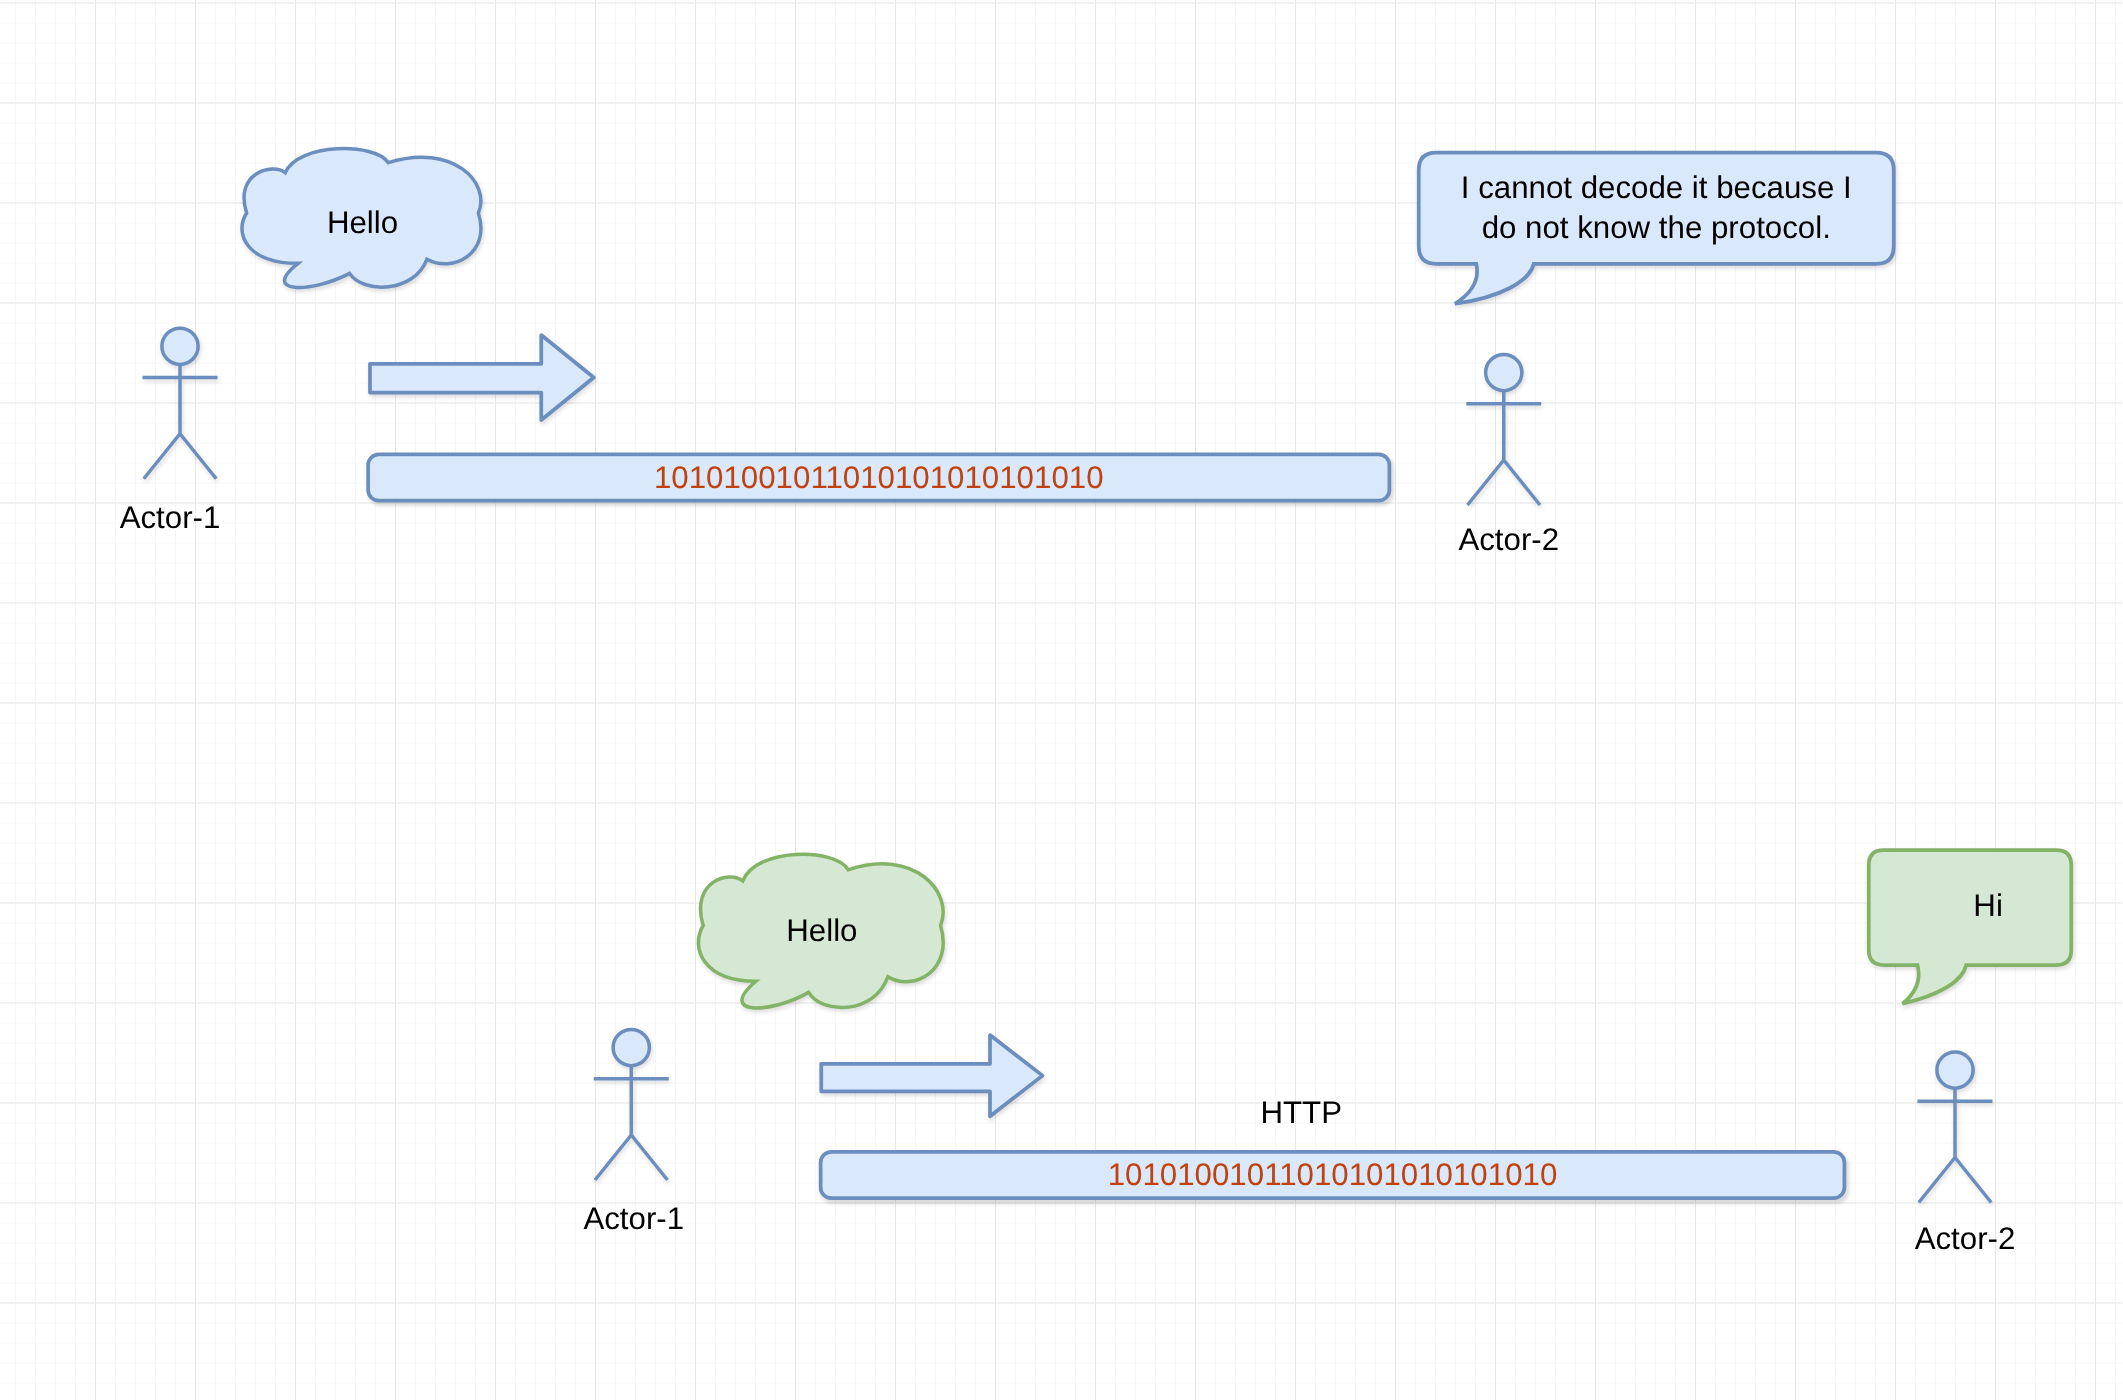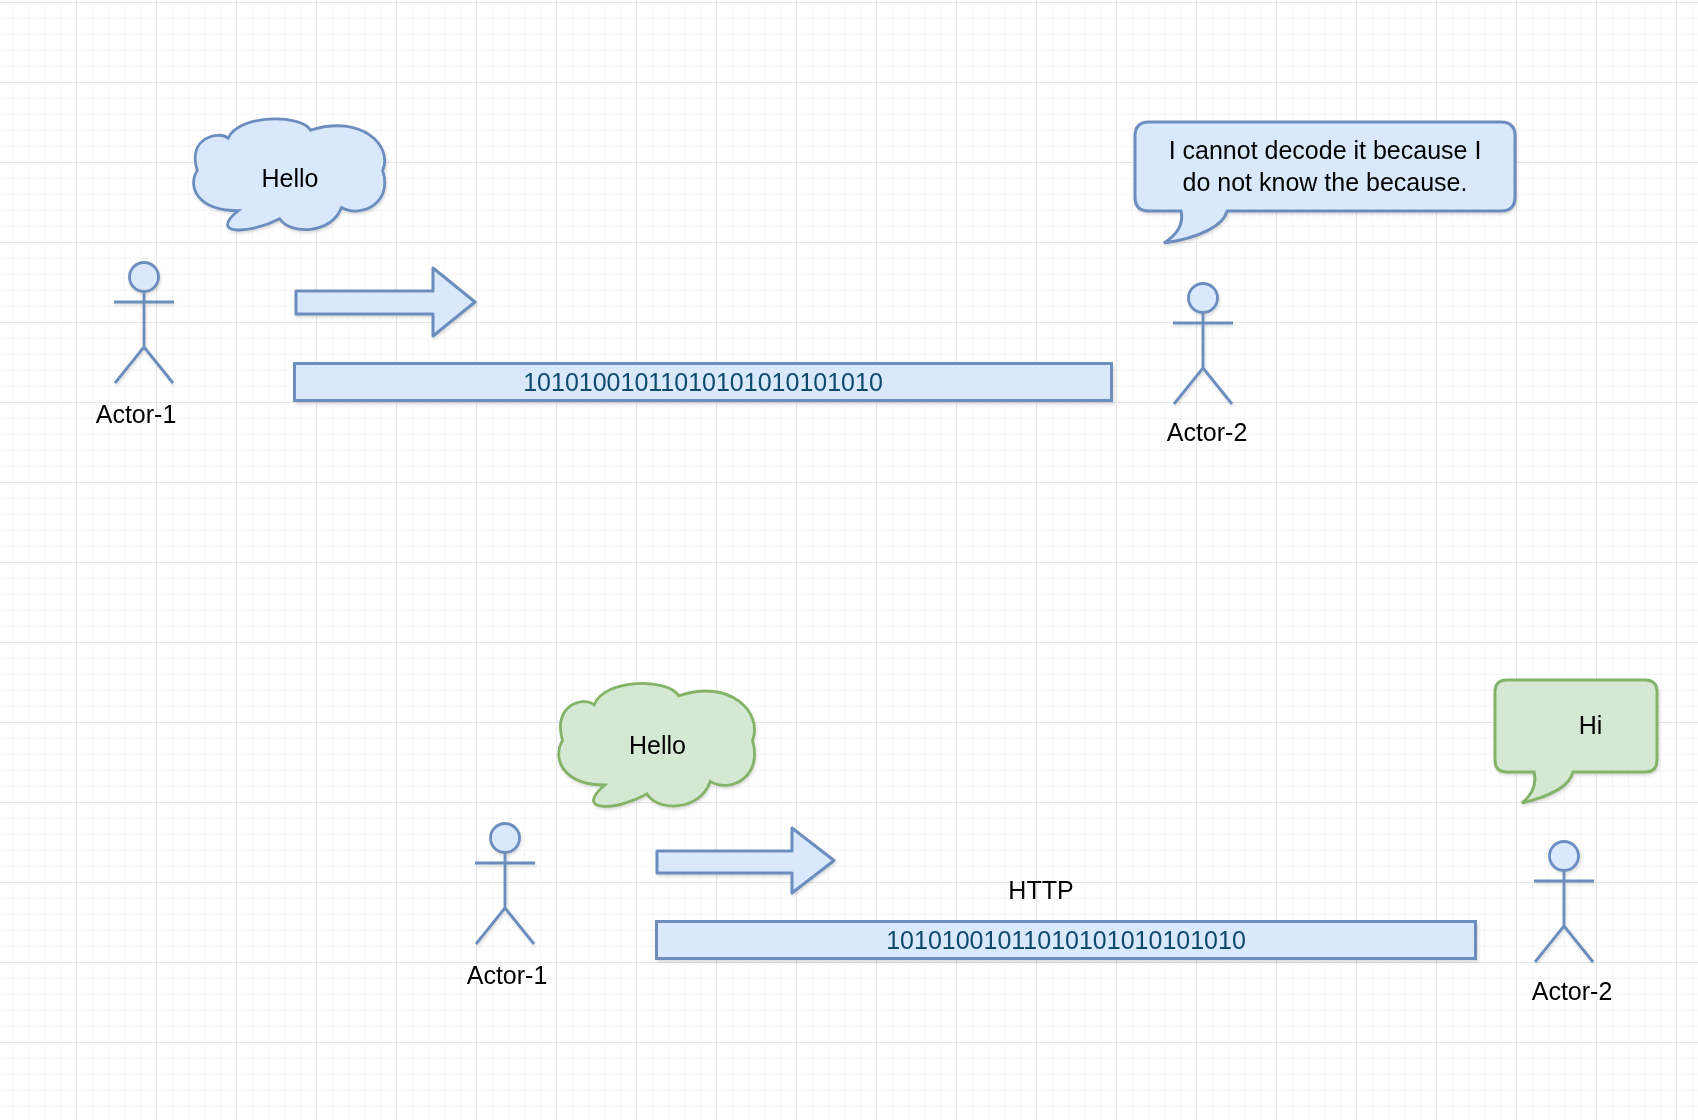--- a/index.html
+++ b/index.html
@@ -30,24 +30,24 @@
     line-height:1.25;
     text-align:center;
     display:flex;align-items:center;justify-content:center;
     white-space:nowrap;
   }
   .txt.multi{flex-direction:column;white-space:normal;}
   .bar{
     box-sizing:border-box;
     background:#dae8fc;
     border:3px solid #6c8ebf;
-    border-radius:0;
+    border-radius:10px;
     box-shadow:1.5px 2.5px 3px rgba(0,0,0,0.14);
     display:flex;align-items:center;justify-content:center;
-    font-size:25px;color:#0c4a6e;
+    font-size:25px;color:#c2410c;
   }
   .label{
     font-size:25px;color:#000;text-align:center;
   }
 </style>
 </head>
 <body>
 
 <div class="canvas">
 
@@ -74,21 +74,21 @@
       <circle class="shape-fill-blue" cx="32" cy="16" r="14.5" stroke-width="2.8"></circle>
       <path d="M32 30.5 V86 M2 41 H62 M32 86 L3 122 M32 86 L61 122" fill="none" stroke="#6c8ebf" stroke-width="2.8"></path>
     </svg>
     <div class="abs label" style="left:1137px;top:418px;width:140px;">Actor-2</div>
 
     <svg class="abs shape" style="left:1128px;top:115px;" width="392" height="140" viewBox="0 0 392 140">
       <path class="shape-fill-blue" stroke-width="3" d="M 21 7 H 373 Q 387 7 387 21 V 82 Q 387 96 373 96 H 99 C 96 110 72 123 36 128 C 50 119 56 109 53 96 H 21 Q 7 96 7 82 V 21 Q 7 7 21 7 Z"></path>
     </svg>
     <div class="abs txt multi" style="left:1135px;top:122px;width:380px;height:89px;">
       <span>I cannot decode it because I</span>
-      <span>do not know the because.</span>
+      <span>do not know the protocol.</span>
     </div>
   </div>
 
   <div>
 
     <svg class="abs shape" style="left:552px;top:678px;" width="211" height="135" viewBox="0 0 100 53" preserveAspectRatio="none">
       <path class="shape-fill-green" vector-effect="non-scaling-stroke" stroke-width="2.8" d="M 25 42 C 5 42 0 31.5 5 24.5 C 0 10.5 15 7 20 10.5 C 25 0 55 0 60 7 C 85 0 100 14 95 24.5 C 100 38.5 85 45.5 75 40.6 C 70 52.5 50 52.5 45 45.5 C 30 52.5 10 52.5 25 42 Z"></path>
     </svg>
     <div class="abs txt" style="left:552px;top:682px;width:211px;height:128px;">Hello</div>
 

